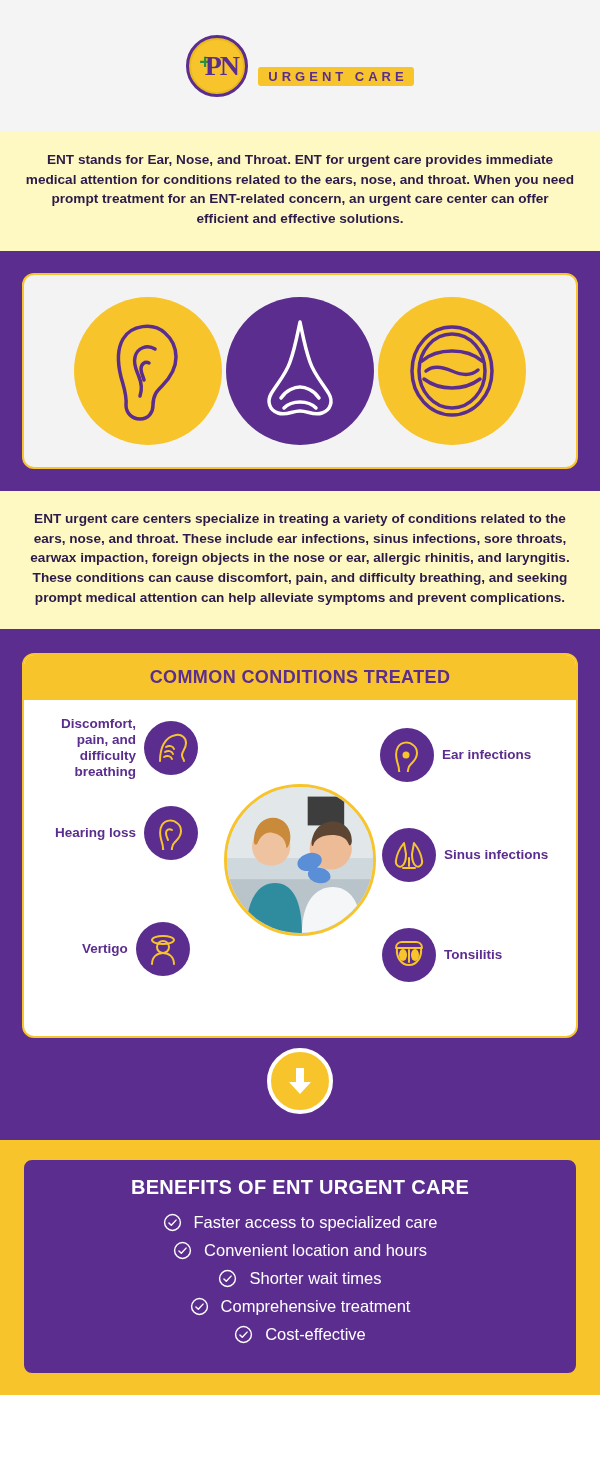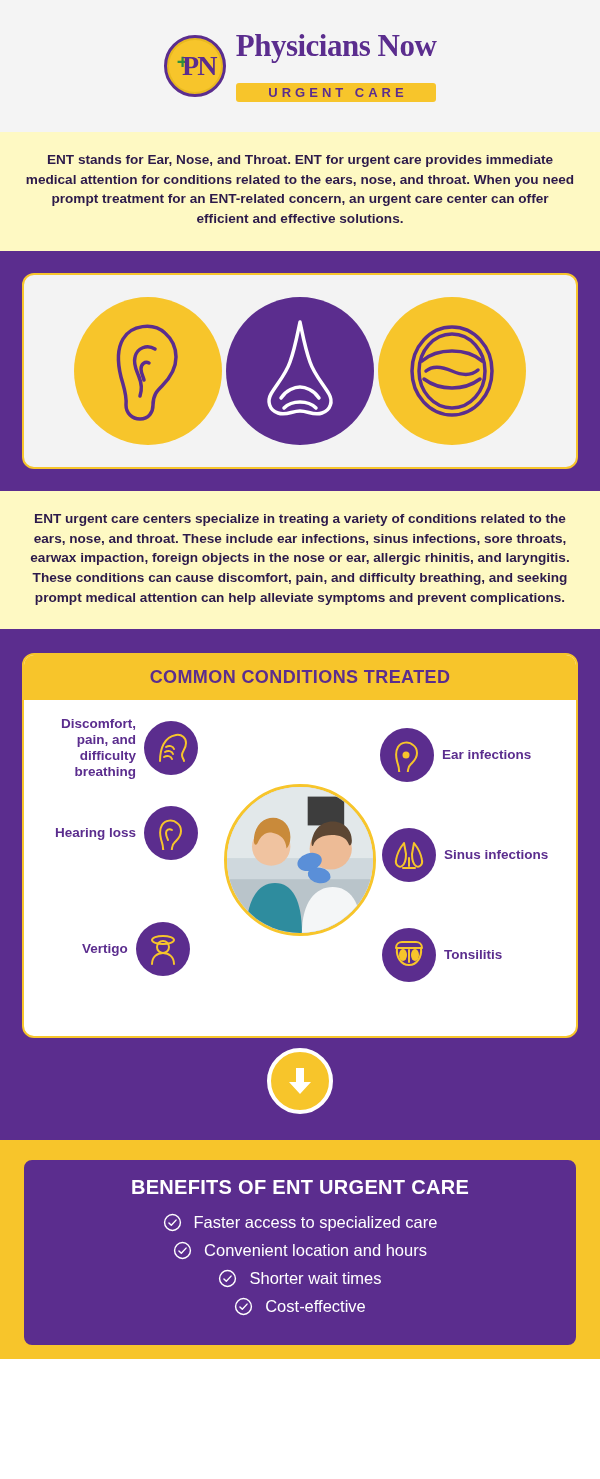--- a/index.html
+++ b/index.html
@@ -206,21 +206,21 @@
     background: #f7c52b;
     border: 4px solid #ffffff;
     display: flex;
     align-items: center;
     justify-content: center;
   }
 
   
   .benefits-band {
     background: #f7c52b;
-    padding: 18px 22px 12px;
+    padding: 18px 22px 20px;
   }
   .benefits-card {
     background: #5b2d8e;
     border: 2px solid #f7c52b;
     border-radius: 10px;
     padding: 16px 10px 20px;
     text-align: center;
   }
   .benefits-title {
     color: #ffffff;
@@ -249,21 +249,20 @@
 
 <div class="page">
 
   <div class="header">
     <div class="logo-wrap">
       <div class="logo-badge">
         <span class="plus">+</span>
         <span class="pn">PN</span>
       </div>
       <div class="logo-text">
-        <div class="logo-title">Physicians Now</div>
         <div class="logo-sub">URGENT CARE</div>
       </div>
     </div>
   </div>
 
   <div class="yellow-block">
     <p>ENT stands for Ear, Nose, and Throat. ENT for urgent care provides immediate medical attention for conditions related to the ears, nose, and throat. When you need prompt treatment for an ENT-related concern, an urgent care center can offer efficient and effective solutions.</p>
   </div>
 
   <div class="purple-band">
@@ -429,25 +428,32 @@
       </div>
 
       <div class="benefit-row">
         <svg class="check" viewBox="0 0 24 24" fill="none" stroke="#ffffff" stroke-width="1.8" stroke-linecap="round" stroke-linejoin="round">
             <circle cx="12" cy="12" r="10"></circle>
             <path d="M7.5 12.5l3 3 6-6.5"></path>
           </svg>
         <span>Shorter wait times</span>
       </div>
 
-
       <div class="benefit-row">
         <svg class="check" viewBox="0 0 24 24" fill="none" stroke="#ffffff" stroke-width="1.8" stroke-linecap="round" stroke-linejoin="round">
             <circle cx="12" cy="12" r="10"></circle>
             <path d="M7.5 12.5l3 3 6-6.5"></path>
           </svg>
+        <span>Comprehensive treatment</span>
+      </div>
+
+      <div class="benefit-row">
+        <svg class="check" viewBox="0 0 24 24" fill="none" stroke="#ffffff" stroke-width="1.8" stroke-linecap="round" stroke-linejoin="round">
+            <circle cx="12" cy="12" r="10"></circle>
+            <path d="M7.5 12.5l3 3 6-6.5"></path>
+          </svg>
         <span>Cost-effective</span>
       </div>
 
     </div>
   </div>
 
 </div>
 
 </body></html>

